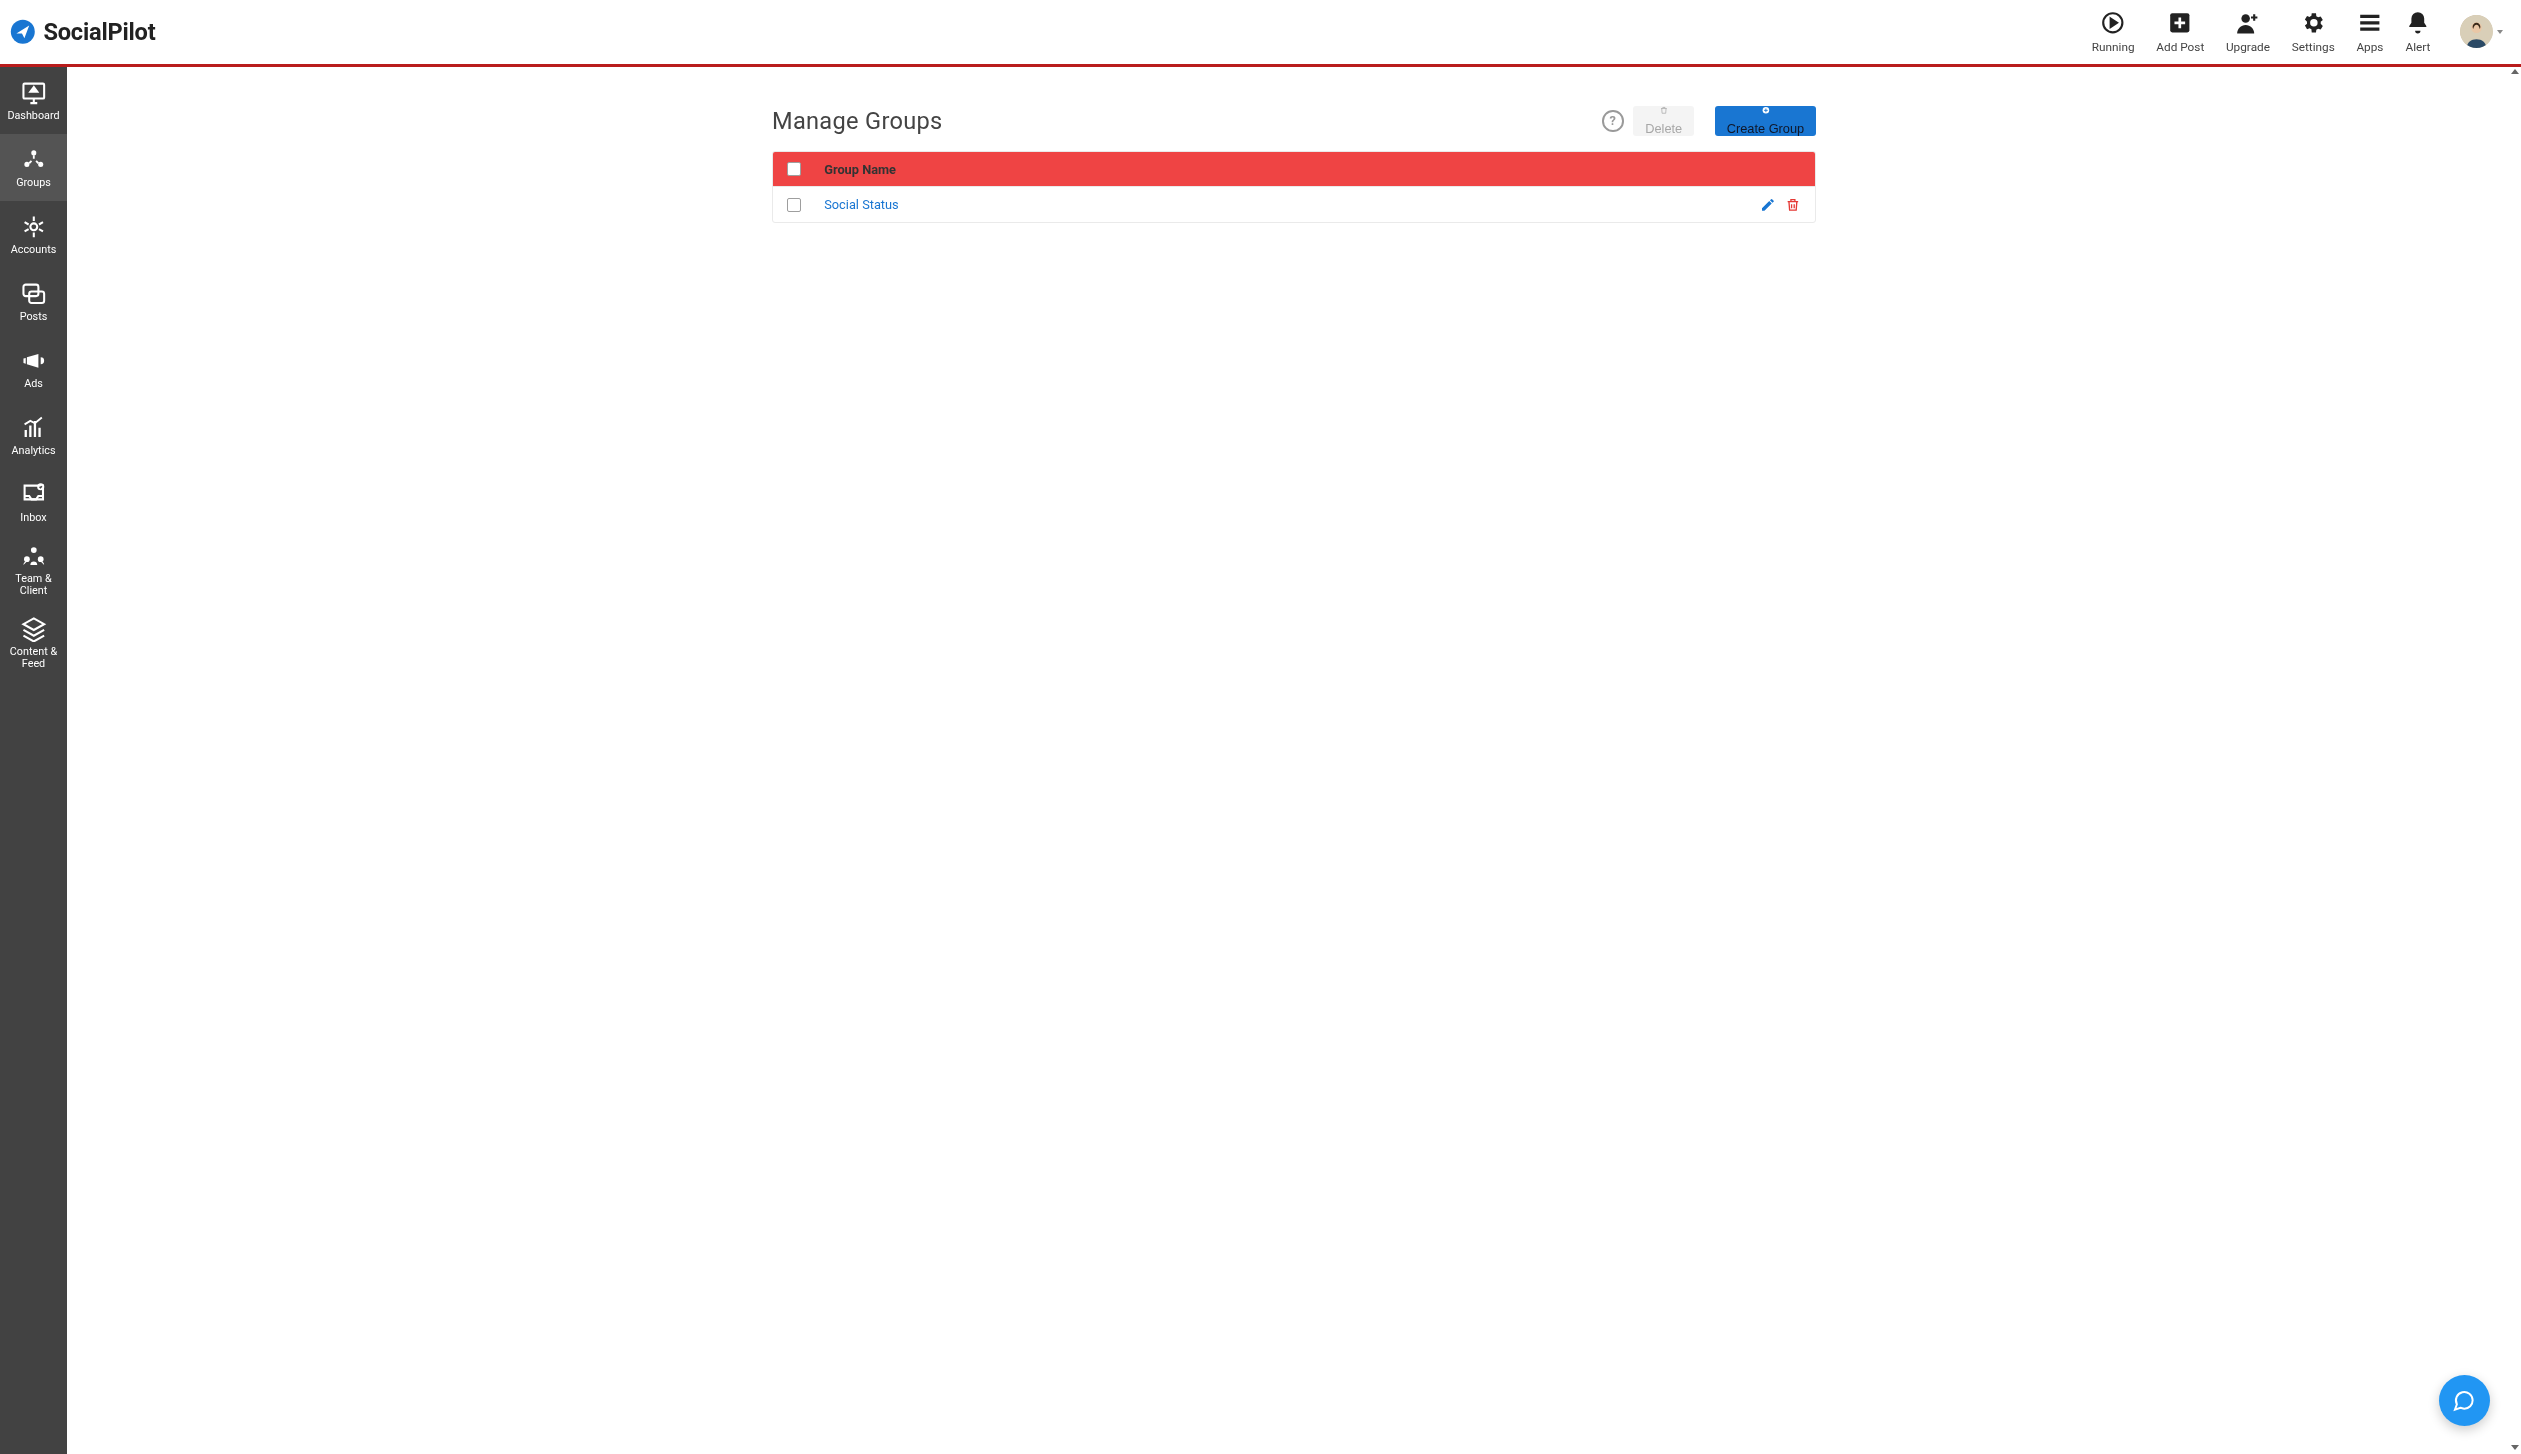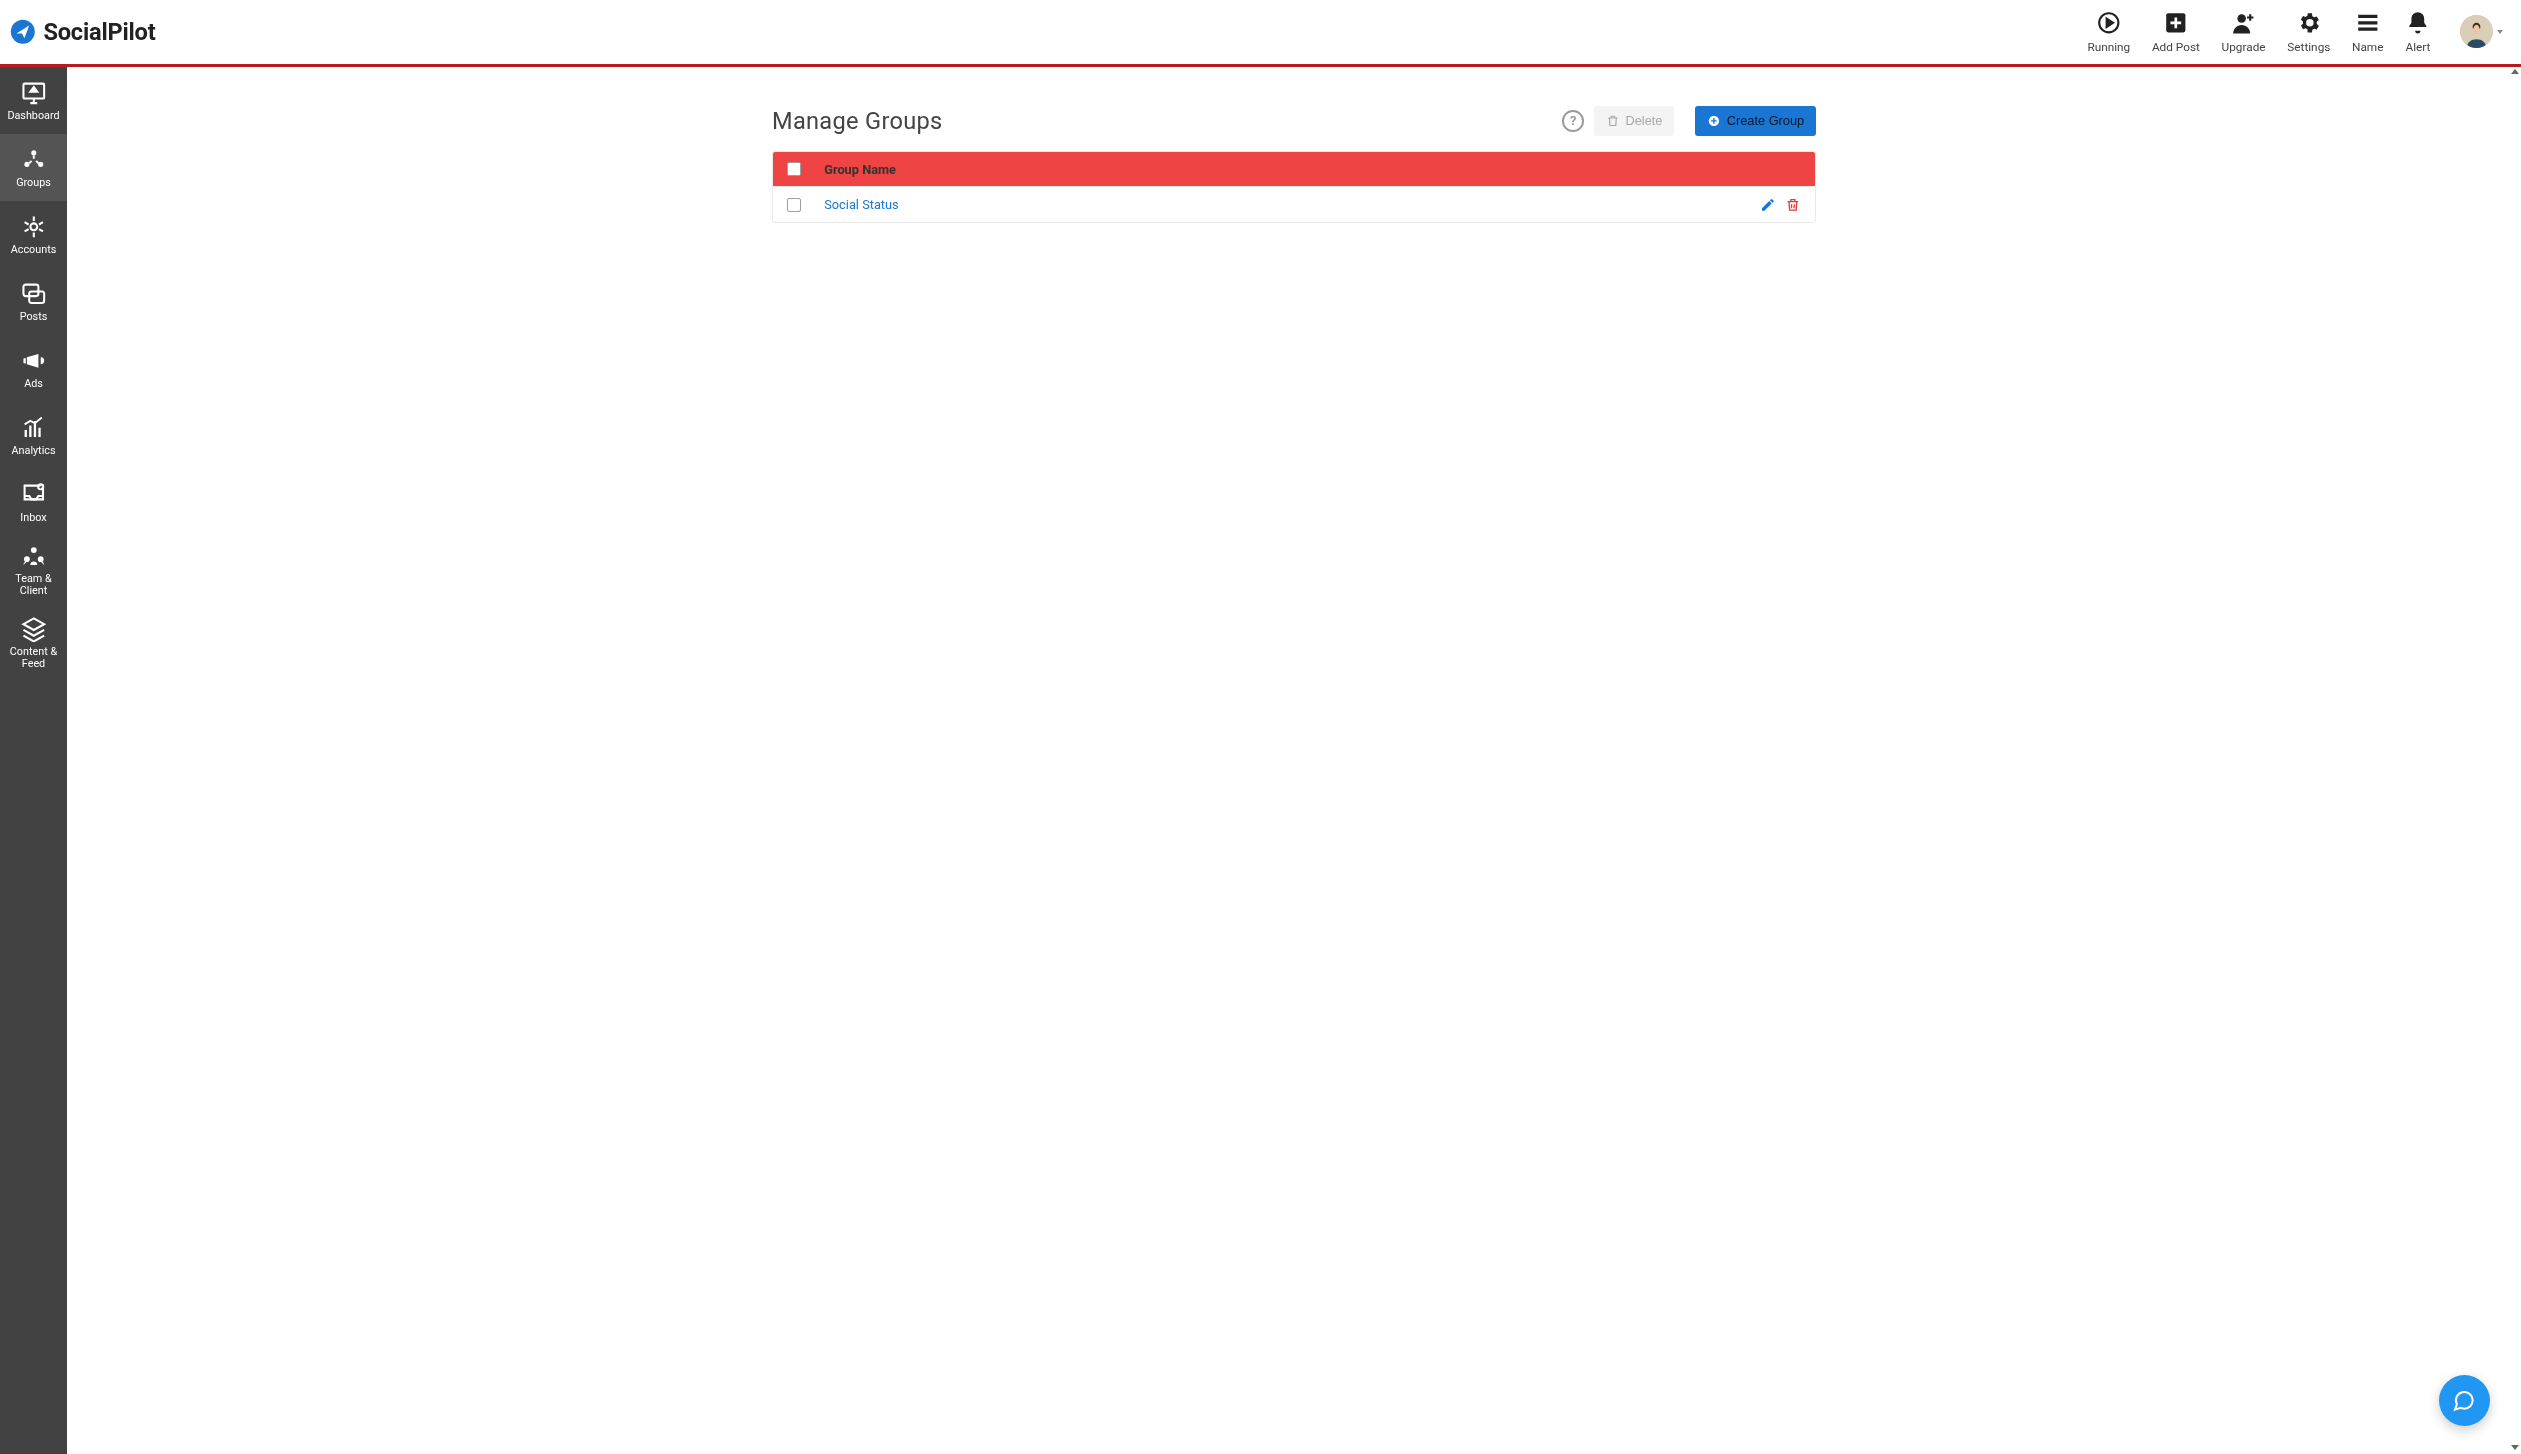--- a/index.html
+++ b/index.html
@@ -25,21 +25,21 @@
   .sidebar-item .icon { width: 27.6px; height: 27.6px; display: flex; align-items: center; justify-content: center; }
   .sidebar-item .lbl { line-height: 1.1; }
   .sidebar-item.tall { height: 79px; }
   
   .main { flex: 1; display: flex; justify-content: center; padding: 39px 26px; overflow: auto; }
   .content { width: 1044px; max-width: 100%; }
   .page-header { display: flex; align-items: center; justify-content: space-between; margin-bottom: 15.8px; }
   .page-title { font-size: 23.6px; font-weight: 400; color: #444; letter-spacing: 0.3px; }
   .page-actions { display: flex; align-items: center; gap: 9.9px; }
   .help-btn { width: 21.7px; height: 21.7px; border-radius: 50%; border: 2px solid #9a9a9a; color: #9a9a9a; display: flex; align-items: center; justify-content: center; font-size: 12.8px; font-weight: 700; cursor: pointer; }
-  .btn { display: inline-flex; align-items: center; gap: 5.9px; height: 29.6px; padding: 0 11.8px; border-radius: 3px; font-size: 12.8px; cursor: pointer; border: none; }
+  .btn { display: inline-flex; align-items: center; gap: 5.9px; height: 29.6px; padding: 0 11.8px; border-radius: 3px; font-size: 12.8px; cursor: pointer; border: none; flex-direction: column; }
   .btn-delete { background: #f3f3f3; color: #9e9e9e; }
   .btn-delete.disabled { opacity: 0.9; cursor: default; }
   .btn-primary { background: #1976d2; color: #0f172a; margin-left: 11px; }
   .btn svg { width: 13.8px; height: 13.8px; }
   
   .table { border: 1px solid #eaeaea; border-radius: 3px; overflow: hidden; }
   .thead { background: #ef4444; display: flex; align-items: center; height: 35px; padding: 0 13.8px; gap: 19.7px; border-bottom: 1px solid #eaeaea; }
   .th-check { width: 17.7px; display: flex; align-items: center; }
   .th-name { font-size: 12.8px; font-weight: 700; color: #333; }
   .trow { display: flex; align-items: center; height: 35px; padding: 0 13.8px; gap: 19.7px; border-bottom: 1px solid #f0f0f0; }
@@ -109,21 +109,21 @@
           </svg>
       </span>
       <span class="lbl">Settings</span>
     </div>
     <div class="topnav-item">
       <span class="topnav-icon">
         <svg viewBox="0 0 24 24" stroke="currentColor" stroke-width="3">
             <path d="M3 6h18M3 12h18M3 18h18"></path>
           </svg>
       </span>
-      <span class="lbl">Name</span>
+      <span class="lbl">Apps</span>
     </div>
     <div class="topnav-item">
       <span class="topnav-icon">
         <svg viewBox="0 0 24 24" fill="currentColor">
             <path d="M12 2a6 6 0 00-6 6v4l-2 3v1h16v-1l-2-3V8a6 6 0 00-6-6zm0 20a2.5 2.5 0 002.5-2.5h-5A2.5 2.5 0 0012 22z"></path>
           </svg>
       </span>
       <span class="lbl">Alert</span>
     </div>
     <div class="avatar-wrap">

